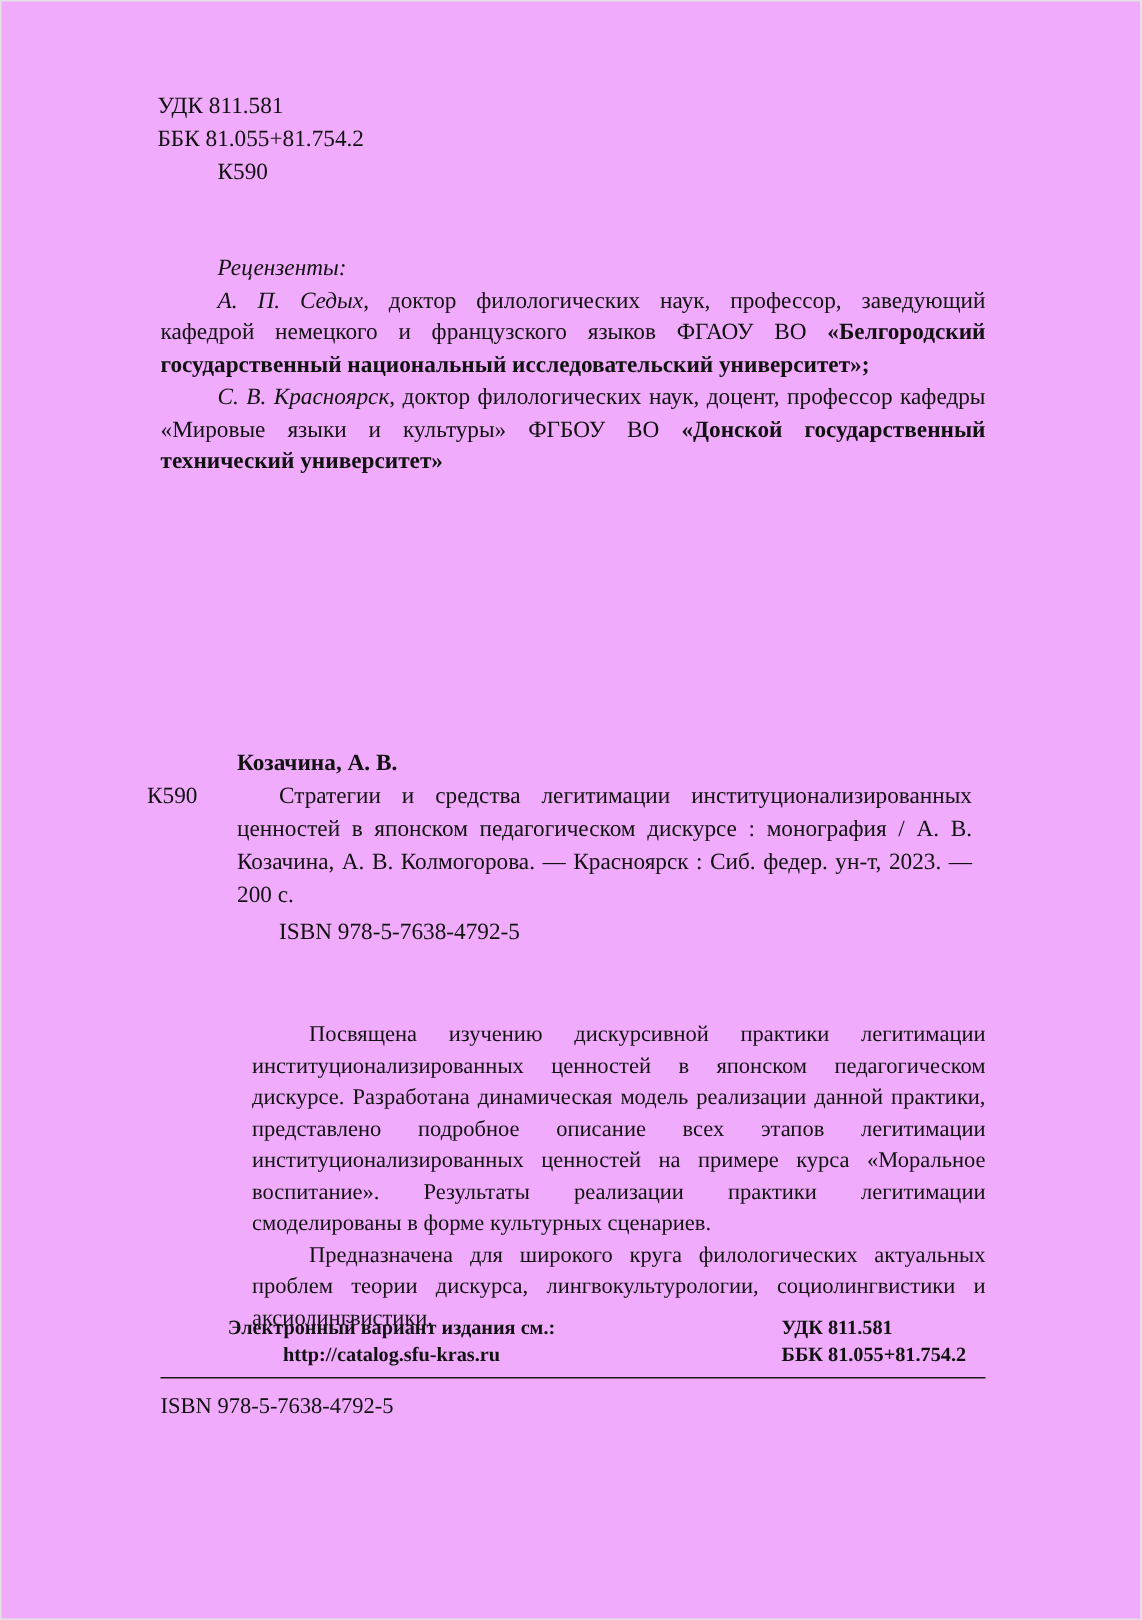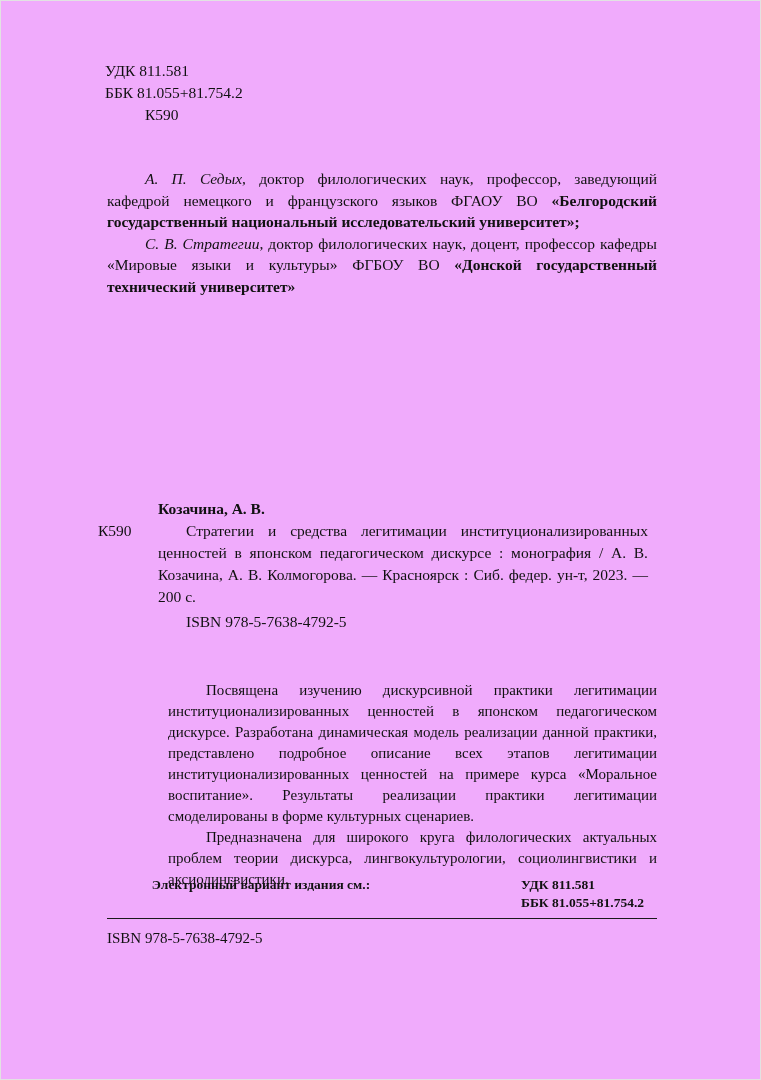--- a/index.html
+++ b/index.html
@@ -142,41 +142,43 @@
 
 <div class="page">
 
   <div class="top-codes">
     <p>УДК 811.581</p>
     <p>ББК 81.055+81.754.2</p>
     <p class="code-k">К590</p>
   </div>
 
   <div class="reviewers">
+    <p class="rev-heading">Рецензенты:</p>
     <p class="reviewer"><span class="rev-name">А. П. Седых</span><span>, доктор филологических наук, профессор, заведующий кафедрой немецкого и французского языков ФГАОУ ВО </span><span class="rev-bold">«Белгородский государственный национальный исследовательский университет»;</span></p>
-    <p class="reviewer"><span class="rev-name">С. В. Стратегии</span><span>, доктор филологических наук, доцент, профессор кафедры «Мировые языки и культуры» ФГБОУ ВО </span><span class="rev-bold">«Донской государственный технический университет»</span></p>
+    <p class="reviewer"><span class="rev-name">С. В. Красноярск</span><span>, доктор филологических наук, доцент, профессор кафедры «Мировые языки и культуры» ФГБОУ ВО </span><span class="rev-bold">«Донской государственный технический университет»</span></p>
   </div>
 
   <div class="card">
     <p class="card-author">Козачина, А. В.</p>
     <div class="card-body">
       <span class="card-code">К590</span>
       <p class="card-desc">Стратегии и средства легитимации институционализированных ценностей в японском педагогическом дискурсе : монография / А. В. Козачина, А. В. Колмогорова. — Красноярск : Сиб. федер. ун-т, 2023. — 200 с.</p>
     </div>
     <p class="card-isbn">ISBN 978-5-7638-4792-5</p>
   </div>
 
   <div class="annotation">
     <p>Посвящена изучению дискурсивной практики легитимации институционализированных ценностей в японском педагогическом дискурсе. Разработана динамическая модель реализации данной практики, представлено подробное описание всех этапов легитимации институционализированных ценностей на примере курса «Моральное воспитание». Результаты реализации практики легитимации смоделированы в форме культурных сценариев.</p>
     <p>Предназначена для широкого круга филологических актуальных проблем теории дискурса, лингвокультурологии, социолингвистики и аксиолингвистики.</p>
   </div>
 
   <div class="footer-info">
     <div class="fi-left">
       <p>Электронный вариант издания см.:</p>
+      <p>http://catalog.sfu-kras.ru</p>
     </div>
     <div class="fi-right">
       <p>УДК 811.581</p>
       <p>ББК 81.055+81.754.2</p>
     </div>
   </div>
 
   <div class="footer-rule"></div>
 
   <div class="isbn-row">

